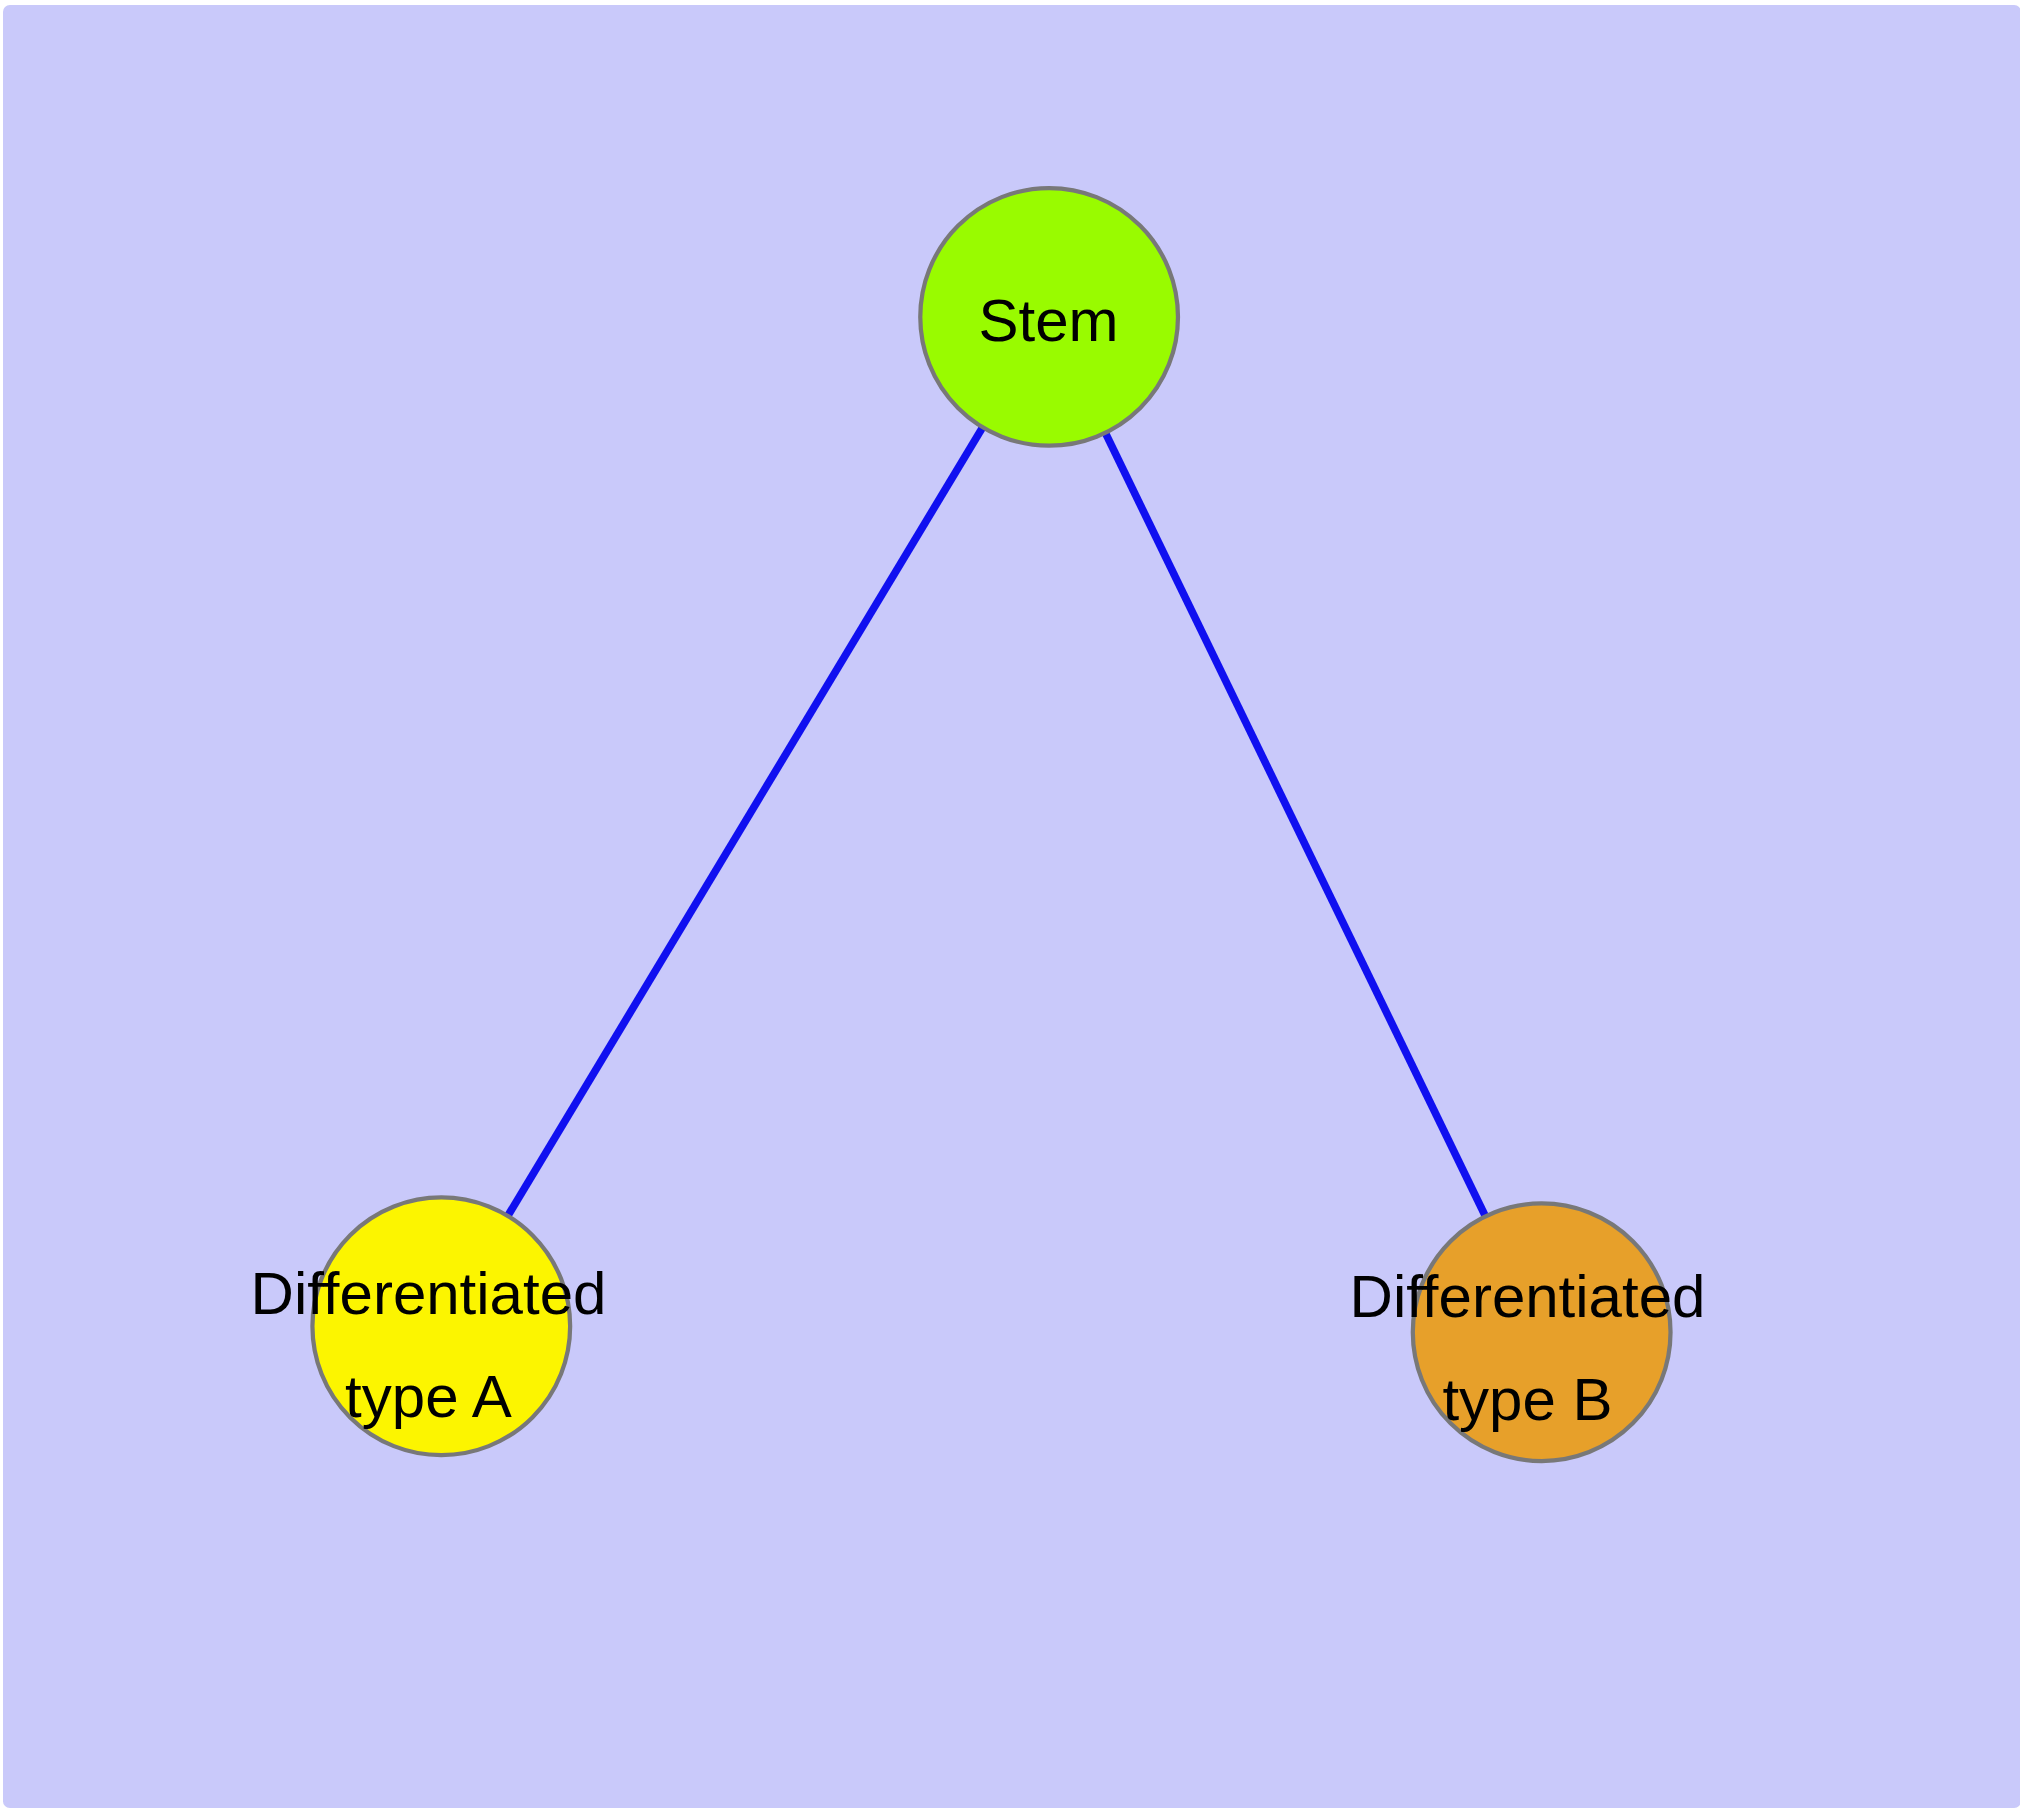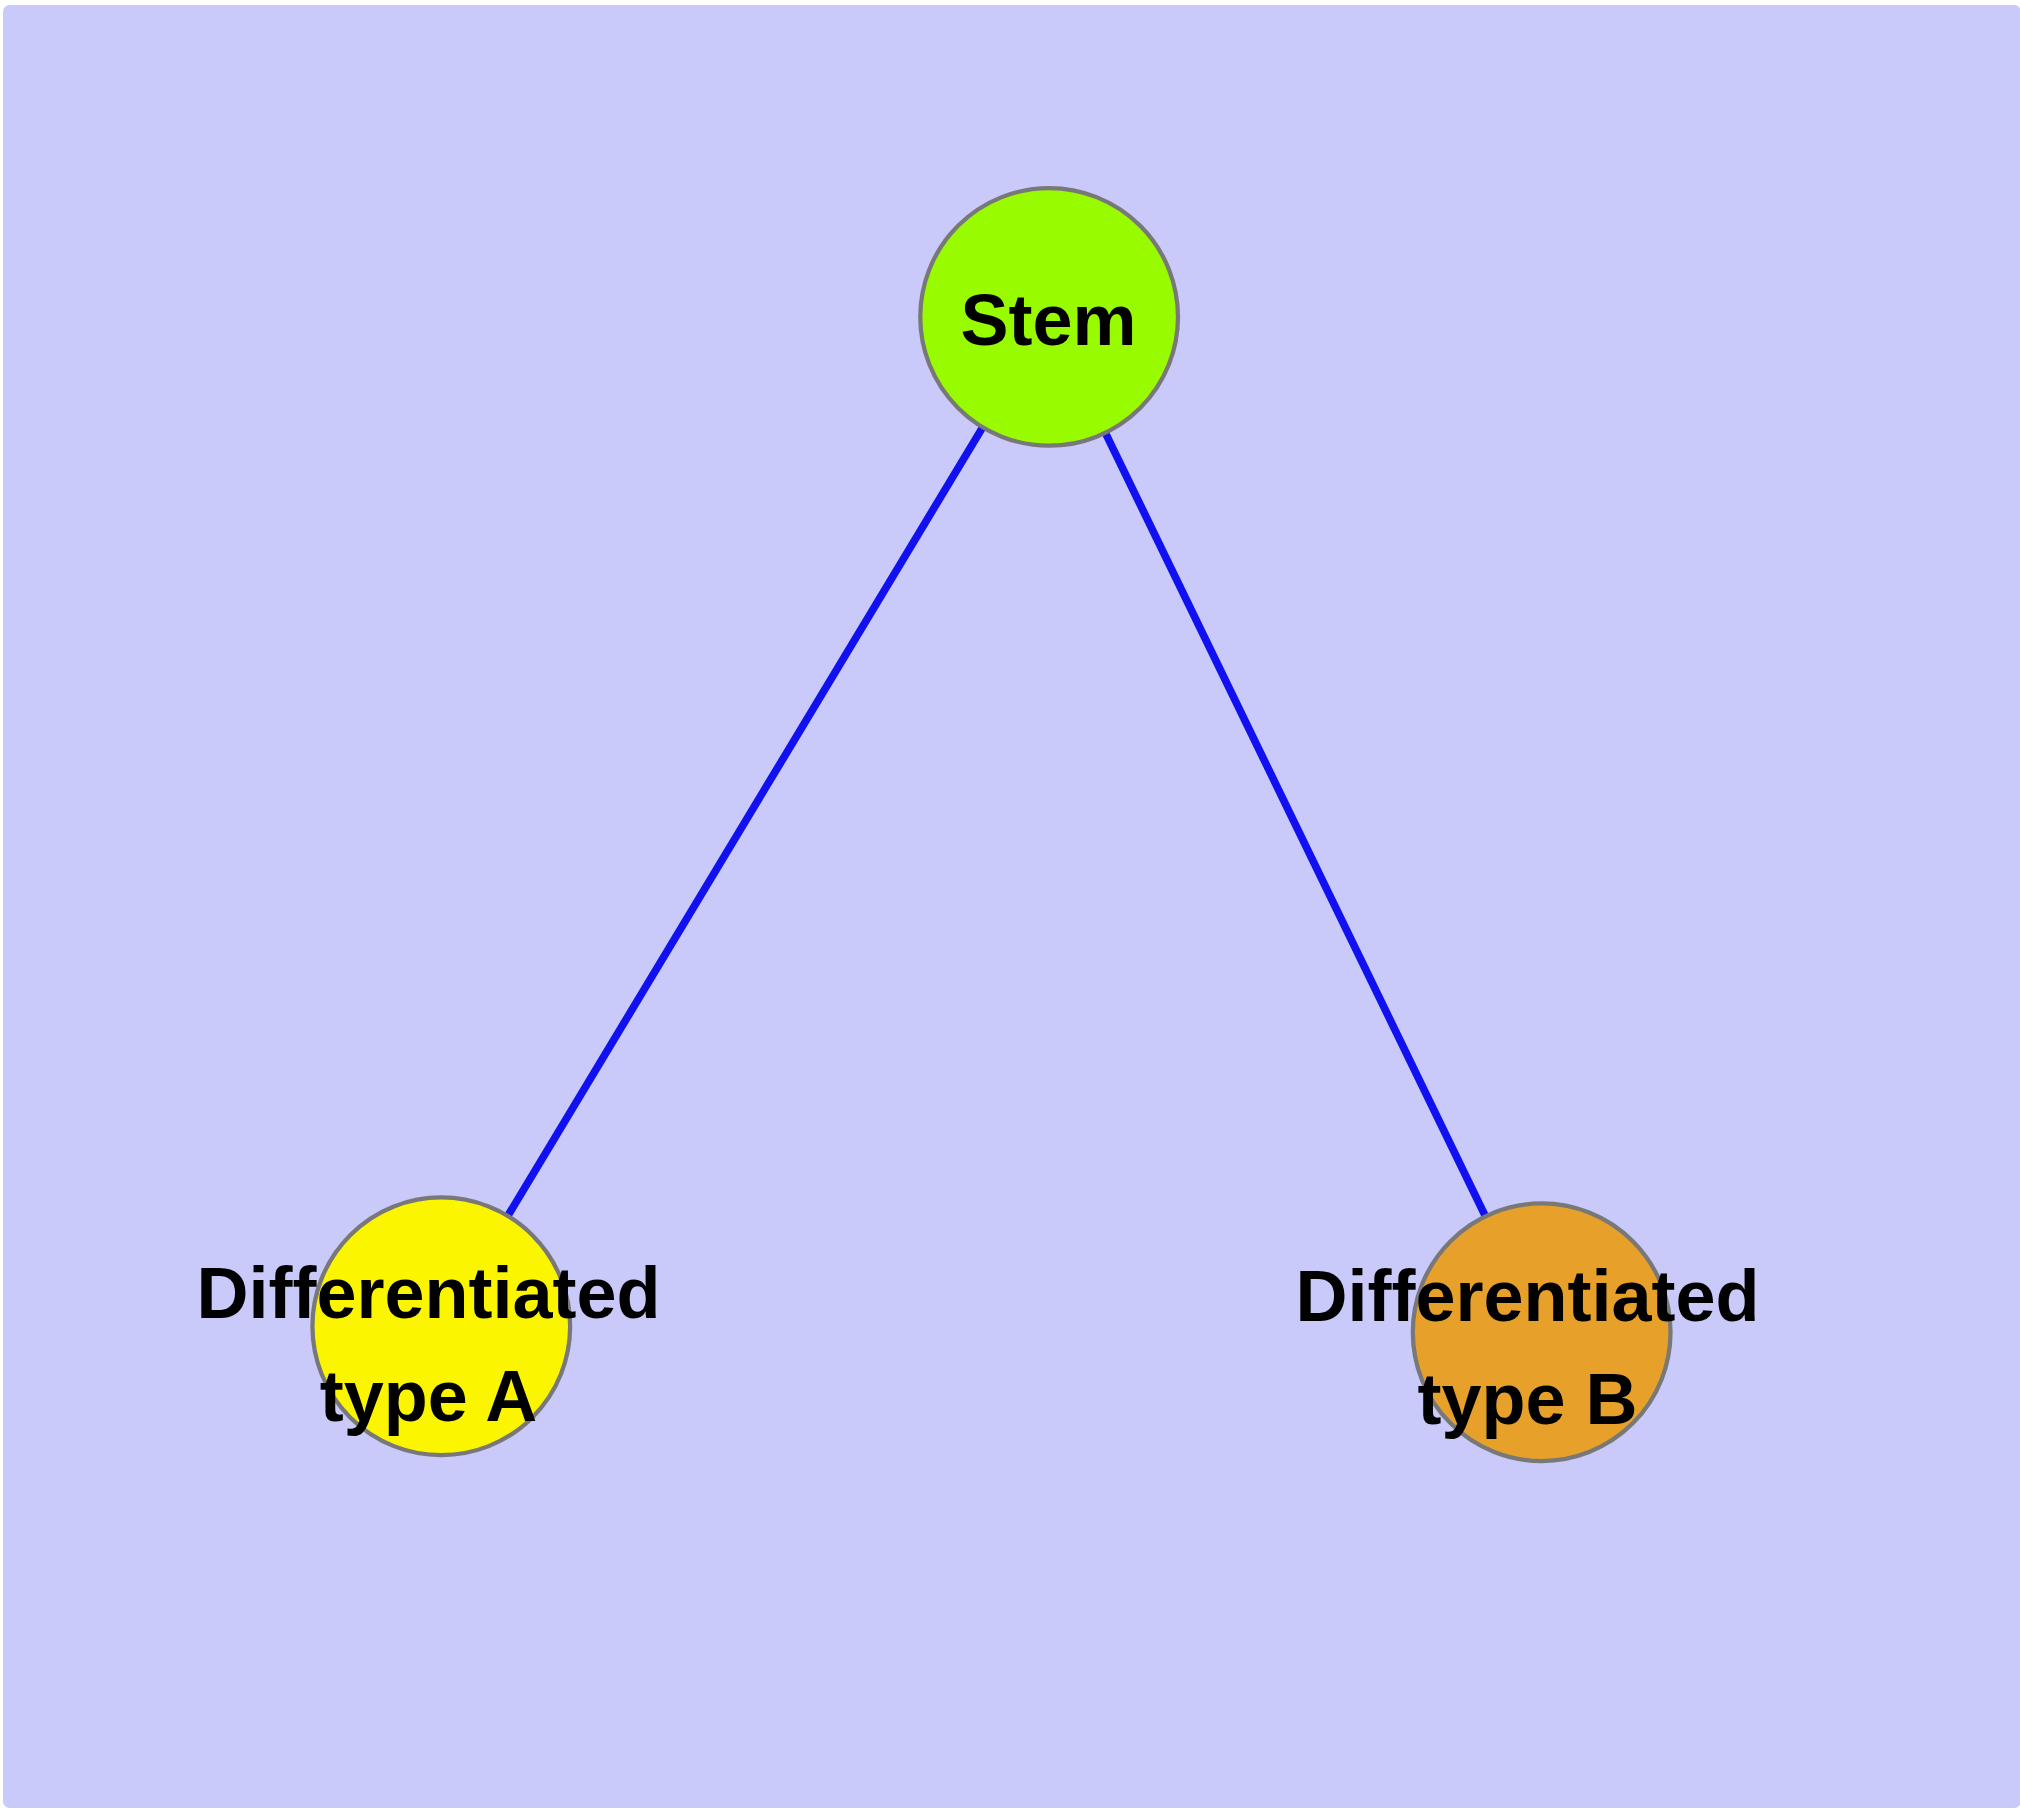--- a/index.html
+++ b/index.html
@@ -30,22 +30,22 @@
     position: absolute;
     left: 0;
     top: 0;
     width: 100%;
     height: 100%;
   }
   .node-label {
     position: absolute;
     transform: translate(-50%, -50%);
     color: #000000;
-    font-size: 72px;
-    font-weight: bold;
+    font-size: 60px;
+    font-weight: normal;
     line-height: 103px;
     text-align: center;
     white-space: pre-line;
     letter-spacing: 0px;
   }
   .label-stem   { left: 1046px; top: 315px; }
   .label-type-a { left: 426px;  top: 1340px; }
   .label-type-b { left: 1525px; top: 1343px; }
 </style>
 </head>

